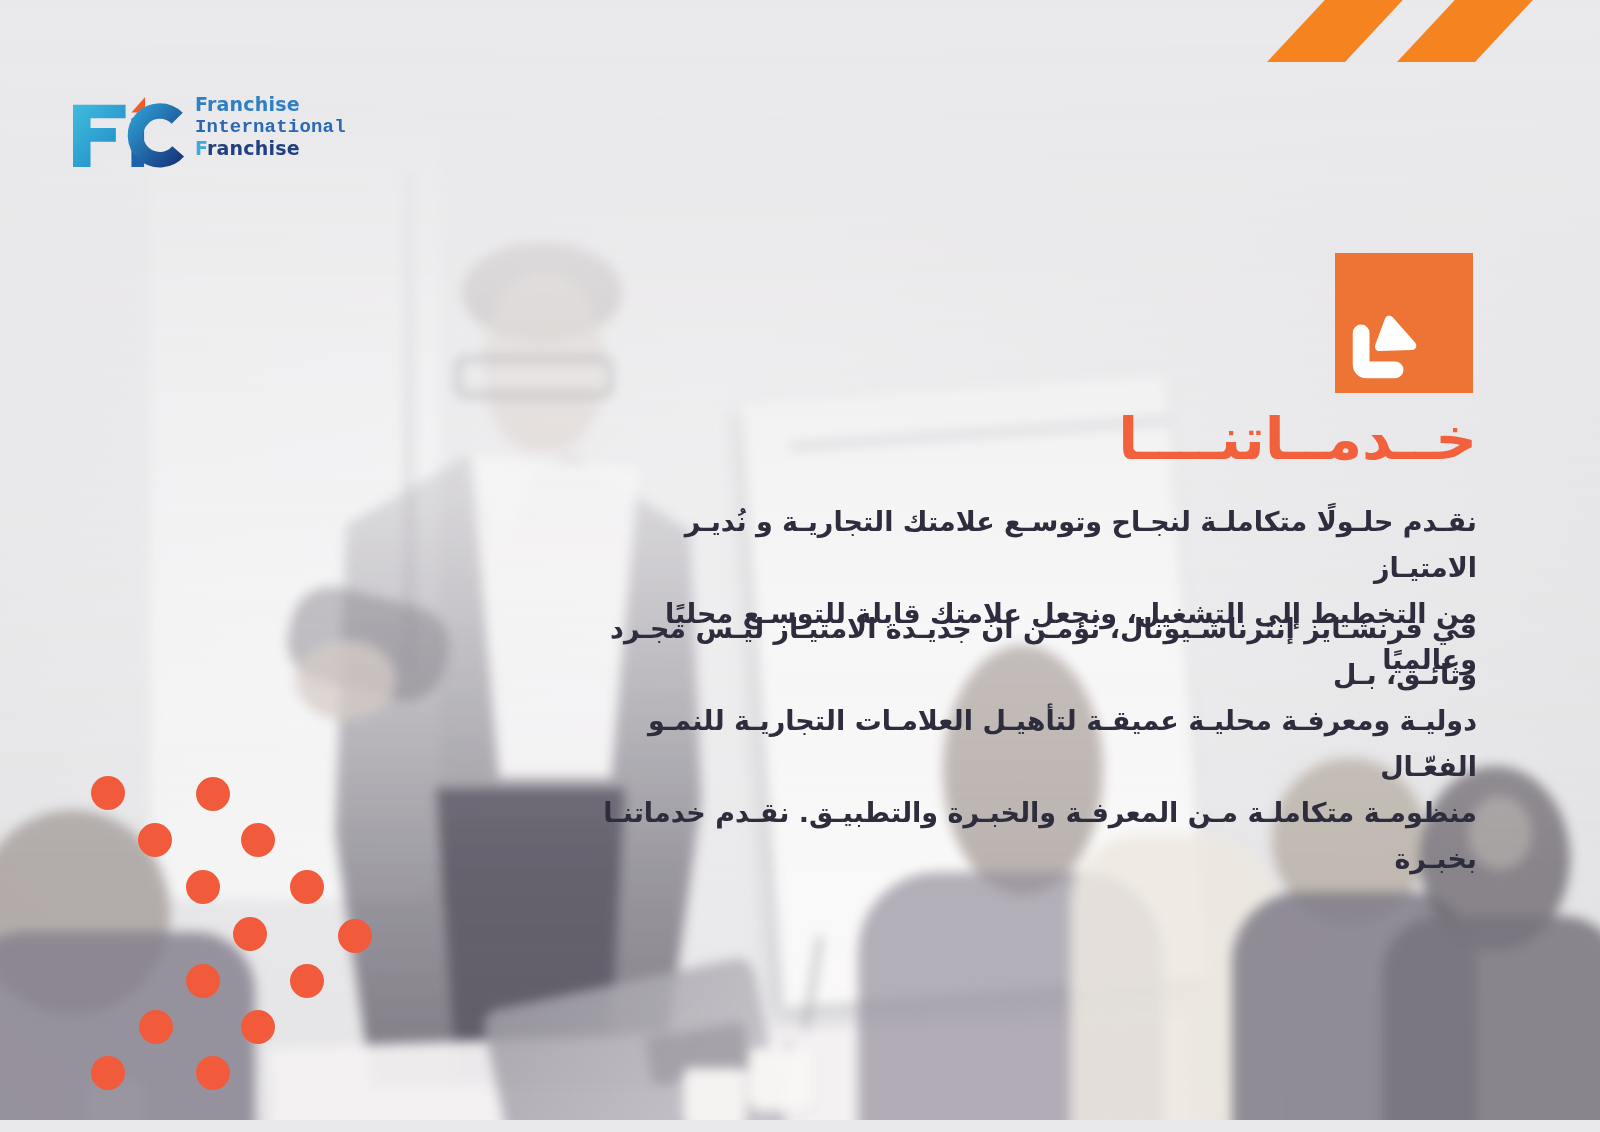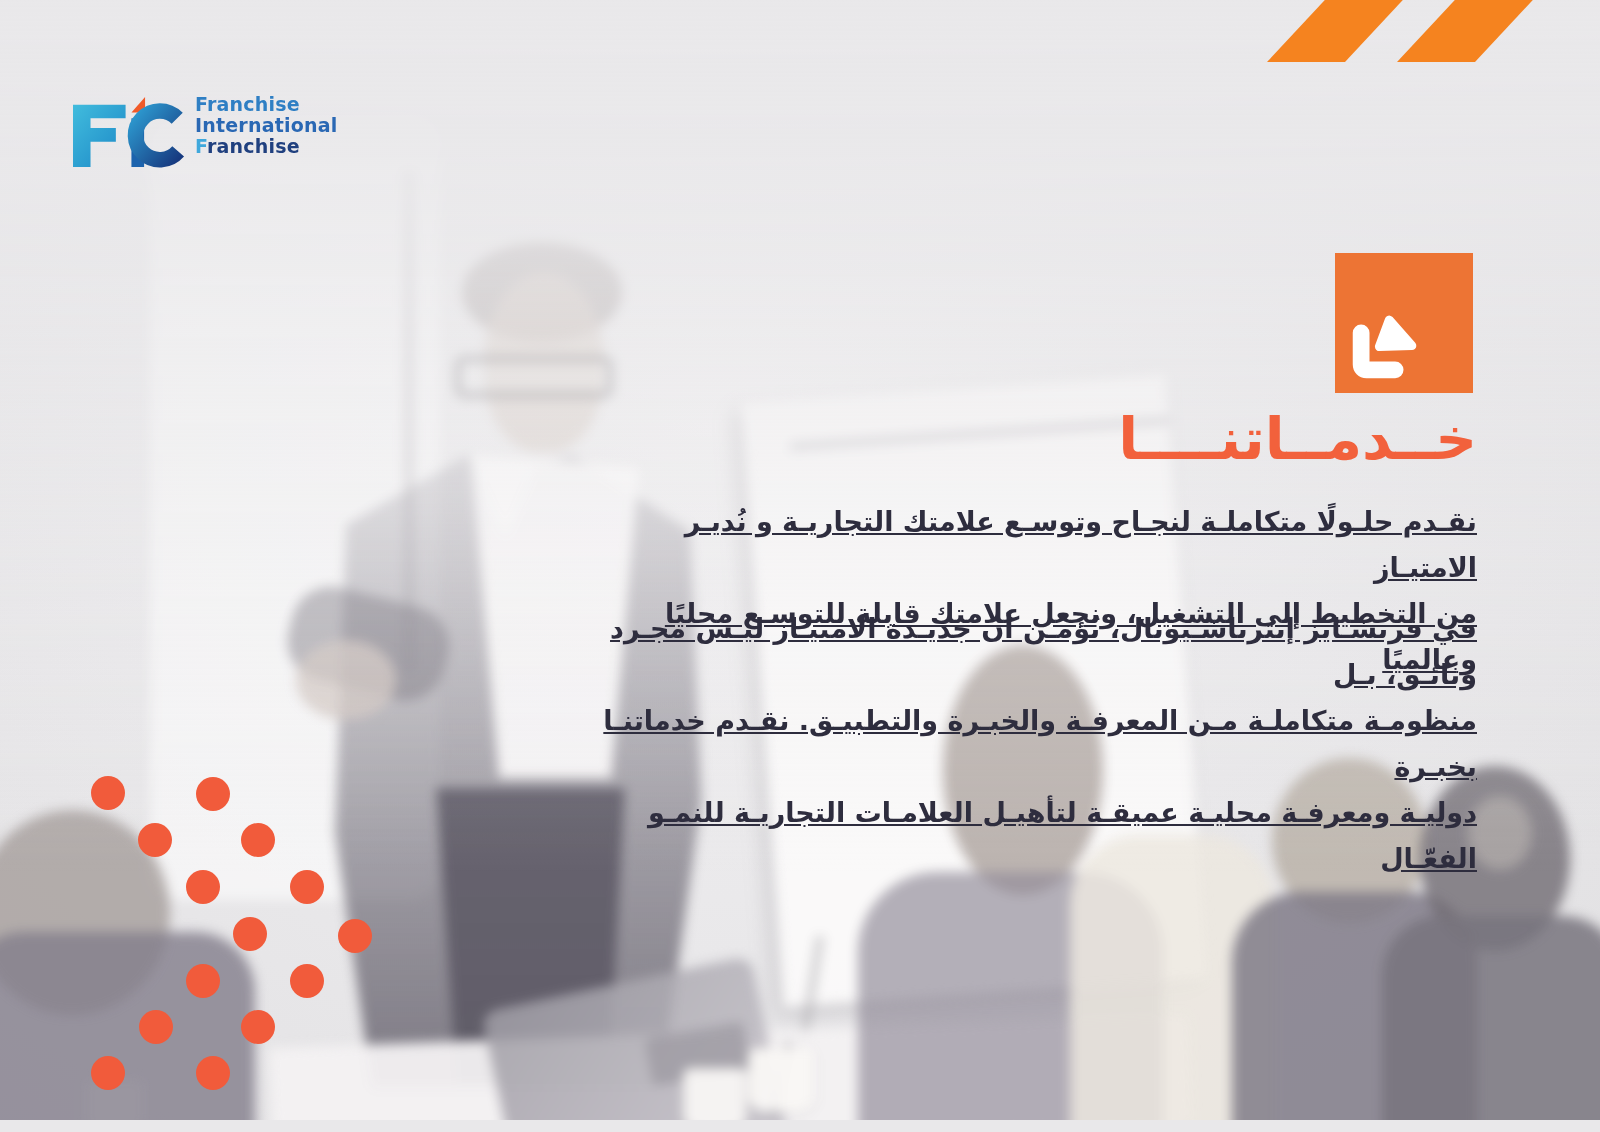--- a/index.html
+++ b/index.html
@@ -53,29 +53,29 @@
 
   
   .slash{position:absolute;top:0;height:62px;width:78px;background:#f5831f;
          transform-origin:bottom left;transform:skewX(-43deg);}
   .slash.s1{left:1267px;} .slash.s2{left:1397px;}
   .dots{position:absolute;left:85px;top:772px;}
 
   
   .logo{position:absolute;left:73px;top:90px;display:flex;align-items:flex-start;}
   .logo-text{margin-left:10px;margin-top:4px;font-weight:bold;font-size:19px;line-height:21px;letter-spacing:.2px;}
-  .lt1{color:#2f7fc4;} .lt2{color:#2a68b4;} .lt3{color:#20407f;display:block;}
+  .lt1{color:#2f7fc4;} .lt2{color:#2a68b4;font-family:Liberation Mono, monospace;} .lt3{color:#20407f;display:block;}
   .lt3::first-letter{color:#3fa8dc;}
 
   
   .svc-badge{position:absolute;left:1335px;top:253px;width:138px;height:140px;background:#ed7434;}
   .svc-heading{position:absolute;right:123px;top:405px;direction:rtl;color:#f2613c;
                font-size:58px;font-weight:bold;letter-spacing:0;}
   .svc-text{position:absolute;right:123px;width:900px;direction:rtl;text-align:right;
-            color:#2e2d3e;font-weight:bold;font-size:27px;line-height:46px;text-decoration:underline;}
+            color:#2e2d3e;font-weight:bold;font-size:27px;line-height:46px;}
   .svc-p1{top:499px;} .svc-p2{top:606px;}
 </style>
 </head>
 <body>
 
 <div class="canvas">
 
   <div class="photo">
     <div class="curtain"></div>
     <div class="wall-line"></div>
@@ -146,22 +146,22 @@
 
   <div class="svc-heading">خــدمــاتنــــا</div>
 
   <div class="svc-text svc-p1">
     <div>نقـدم حلـولًا متكاملـة لنجـاح وتوسـع علامتك التجاريـة و نُديـر الامتيـاز</div>
     <div>من التخطيط إلى التشغيل، ونجعل علامتك قابلة للتوسـع محليًا وعالميًا</div>
   </div>
 
   <div class="svc-text svc-p2">
     <div>في فرنشـايز إنترناشـيونال، نُؤمـن أن جديـدة الامتيـاز ليـس مجـرد وثائـق، بـل</div>
+    <div>دوليـة ومعرفـة محليـة عميقـة لتأهيـل العلامـات التجاريـة للنمـو الفعّـال</div>
     <div>منظومـة متكاملـة مـن المعرفـة والخبـرة والتطبيـق. نقـدم خدماتنـا بخبـرة</div>
-    <div>دوليـة ومعرفـة محليـة عميقـة لتأهيـل العلامـات التجاريـة للنمـو الفعّـال</div>
   </div>
 
   <svg class="dots" width="300" height="330" viewBox="0 0 300 330">
     <g fill="#f15b3b">
       <circle cx="23" cy="21" r="17"></circle>
         <circle cx="128" cy="22" r="17"></circle>
       <circle cx="70" cy="68" r="17"></circle>
         <circle cx="173" cy="68" r="17"></circle>
       <circle cx="118" cy="115" r="17"></circle>
         <circle cx="222" cy="115" r="17"></circle>

